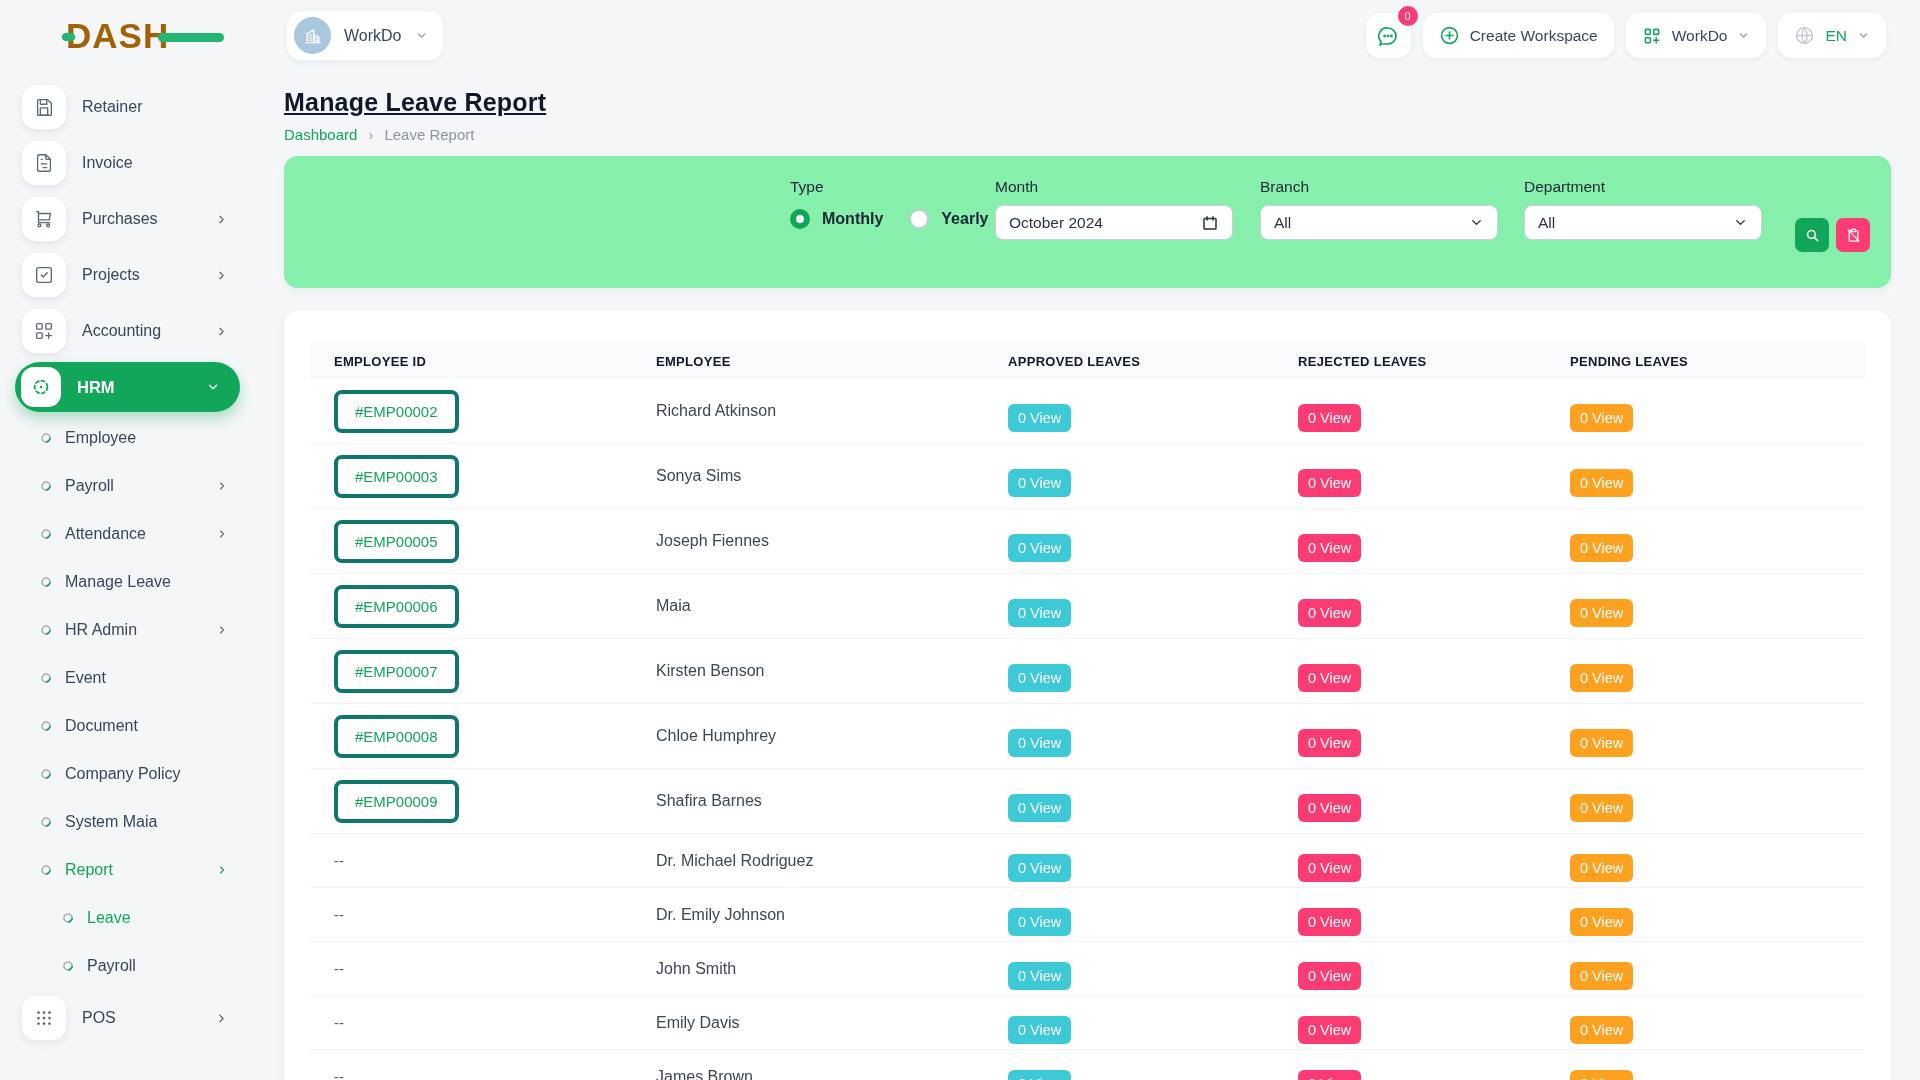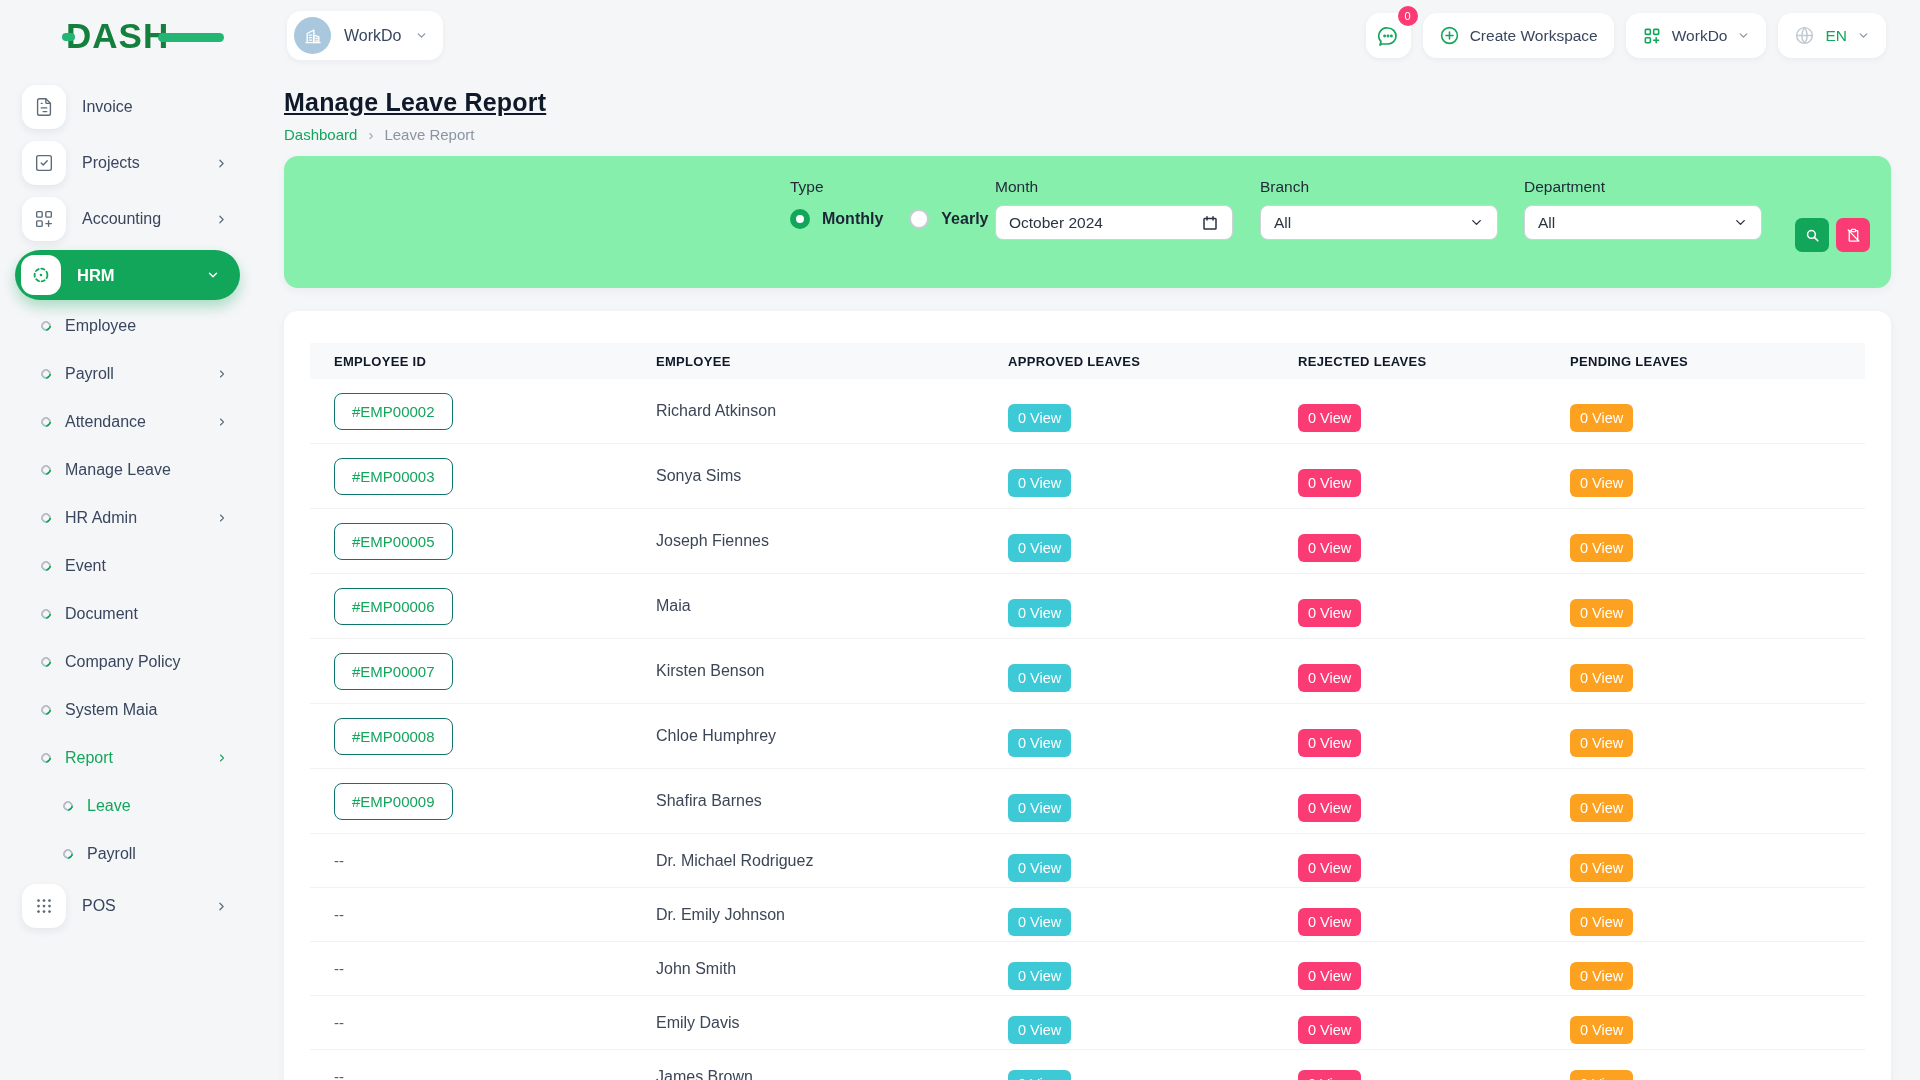--- a/index.html
+++ b/index.html
@@ -10,21 +10,21 @@
     overflow:hidden;
     position:relative;
     color:#39465e;
   }
   svg { display:block; }
 
   
   .topbar { position:absolute; top:0; left:0; width:100%; height:71px; }
   .logo { position:absolute; left:66px; top:16px; display:flex; align-items:center; }
   .logo-dot { position:absolute; left:-4px; top:17px; width:13px; height:8px; border-radius:4px; background:#22b573; }
-  .logo-text { font-size:35px; font-weight:900; letter-spacing:1px; color:#15803d; }
+  .logo-text { font-size:35px; font-weight:900; letter-spacing:1px; color:#a16207; }
   .logo-bar { position:absolute; left:92px; top:17px; width:66px; height:9px; border-radius:4.5px; background:#22b573; }
 
   .ws-pill { position:absolute; left:287px; top:11px; height:49px; background:#fff; border-radius:14px;
     display:flex; align-items:center; gap:13px; padding:0 15px 0 7px; box-shadow:0 2px 6px rgba(25,39,62,.05); cursor:pointer; }
   .ws-avatar { width:37px; height:37px; border-radius:50%; background:#a9c7dd; display:flex; align-items:center; justify-content:center; }
   .ws-name { font-size:16px; color:#39465e; }
   .chev { color:#8b95a5; }
 
   .top-right { position:absolute; right:34px; top:13px; display:flex; gap:12px; align-items:center; }
   .icon-btn { position:relative; width:45px; height:45px; background:#fff; border-radius:14px;
@@ -90,21 +90,21 @@
   .thead { display:flex; height:36px; background:#f8f9fb; align-items:center; }
   .th { font-size:13px; font-weight:700; color:#10192a; letter-spacing:.3px; }
   .col1 { width:322px; padding-left:24px; flex:none; }
   .col2 { width:352px; padding-left:24px; flex:none; }
   .col3 { width:290px; padding-left:24px; flex:none; }
   .col4 { width:272px; padding-left:24px; flex:none; }
   .col5 { flex:1; padding-left:24px; }
   .trow { display:flex; align-items:center; border-bottom:1px solid #f0f2f4; }
   .trow.tall { height:65px; }
   .trow.short { height:54px; }
-  .emp-btn { display:inline-block; border:1px solid #0f766e; color:#12a65b; border-radius:8px;
+  .emp-btn { display:inline-block; border:4px solid #0f766e; color:#12a65b; border-radius:8px;
     padding:9px 17px; font-size:15px; background:#fff; cursor:pointer; }
   .name { font-size:16px; color:#3c4657; }
   .dashes { font-size:15px; color:#555e6d; }
   .vbadge { display:inline-block; color:#fff; font-size:14.5px; border-radius:6px; padding:6px 10px; cursor:pointer;margin-top:14px; }
   .vbadge.teal { background:#3ec9d6; }
   .vbadge.pink { background:#fb3b74; }
   .vbadge.orange { background:#fca120; }
 </style>
 </head>
 <body>
@@ -178,32 +178,58 @@
         <svg width="13" height="13" viewBox="0 0 24 24" fill="none" stroke="currentColor" stroke-width="2.4" stroke-linecap="round" stroke-linejoin="round">
             <polyline points="6 9 12 15 18 9"></polyline>
           </svg>
       </span>
     </div>
   </div>
 </div>
 
 <div class="sidebar">
 
+  <div class="nav1">
+    <span class="icon-sq">
+      <svg width="22" height="22" viewBox="0 0 24 24" fill="none" stroke="currentColor" stroke-width="1.5" stroke-linecap="round" stroke-linejoin="round">
+        <path d="M6 4h10l4 4v12a1 1 0 0 1-1 1H6a1 1 0 0 1-1-1V5a1 1 0 0 1 1-1z"></path>
+          <path d="M8 4v5h7V4"></path>
+          <rect x="8" y="13" width="8" height="8"></rect>
+      </svg>
+    </span>
+    <span class="nav-label">Retainer</span>
+  </div>
 
   <div class="nav1">
     <span class="icon-sq">
       <svg width="22" height="22" viewBox="0 0 24 24" fill="none" stroke="currentColor" stroke-width="1.5" stroke-linecap="round" stroke-linejoin="round">
         <path d="M14 3v4a1 1 0 0 0 1 1h4"></path>
           <path d="M17 21H7a2 2 0 0 1-2-2V5a2 2 0 0 1 2-2h7l5 5v11a2 2 0 0 1-2 2z"></path>
           <path d="M9 8h1M9 13h6M11 17h4"></path>
       </svg>
     </span>
     <span class="nav-label">Invoice</span>
   </div>
 
+  <div class="nav1">
+    <span class="icon-sq">
+      <svg width="22" height="22" viewBox="0 0 24 24" fill="none" stroke="currentColor" stroke-width="1.5" stroke-linecap="round" stroke-linejoin="round">
+        <circle cx="7" cy="19" r="1.6"></circle>
+          <circle cx="16.5" cy="19" r="1.6"></circle>
+          <path d="M4 4h2v12h12"></path>
+          <path d="M6 6h13l-1.2 7H6"></path>
+      </svg>
+    </span>
+    <span class="nav-label">Purchases</span>
+    <span class="chev-r">
+      <svg width="13" height="13" viewBox="0 0 24 24" fill="none" stroke="currentColor" stroke-width="2.2" stroke-linecap="round" stroke-linejoin="round">
+          <polyline points="9 6 15 12 9 18"></polyline>
+        </svg>
+    </span>
+  </div>
 
   <div class="nav1">
     <span class="icon-sq">
       <svg width="22" height="22" viewBox="0 0 24 24" fill="none" stroke="currentColor" stroke-width="1.5" stroke-linecap="round" stroke-linejoin="round">
         <rect x="4" y="4" width="16" height="16" rx="2"></rect>
           <path d="M9 12l2.2 2.2L15.5 9.5"></path>
       </svg>
     </span>
     <span class="nav-label">Projects</span>
     <span class="chev-r">

